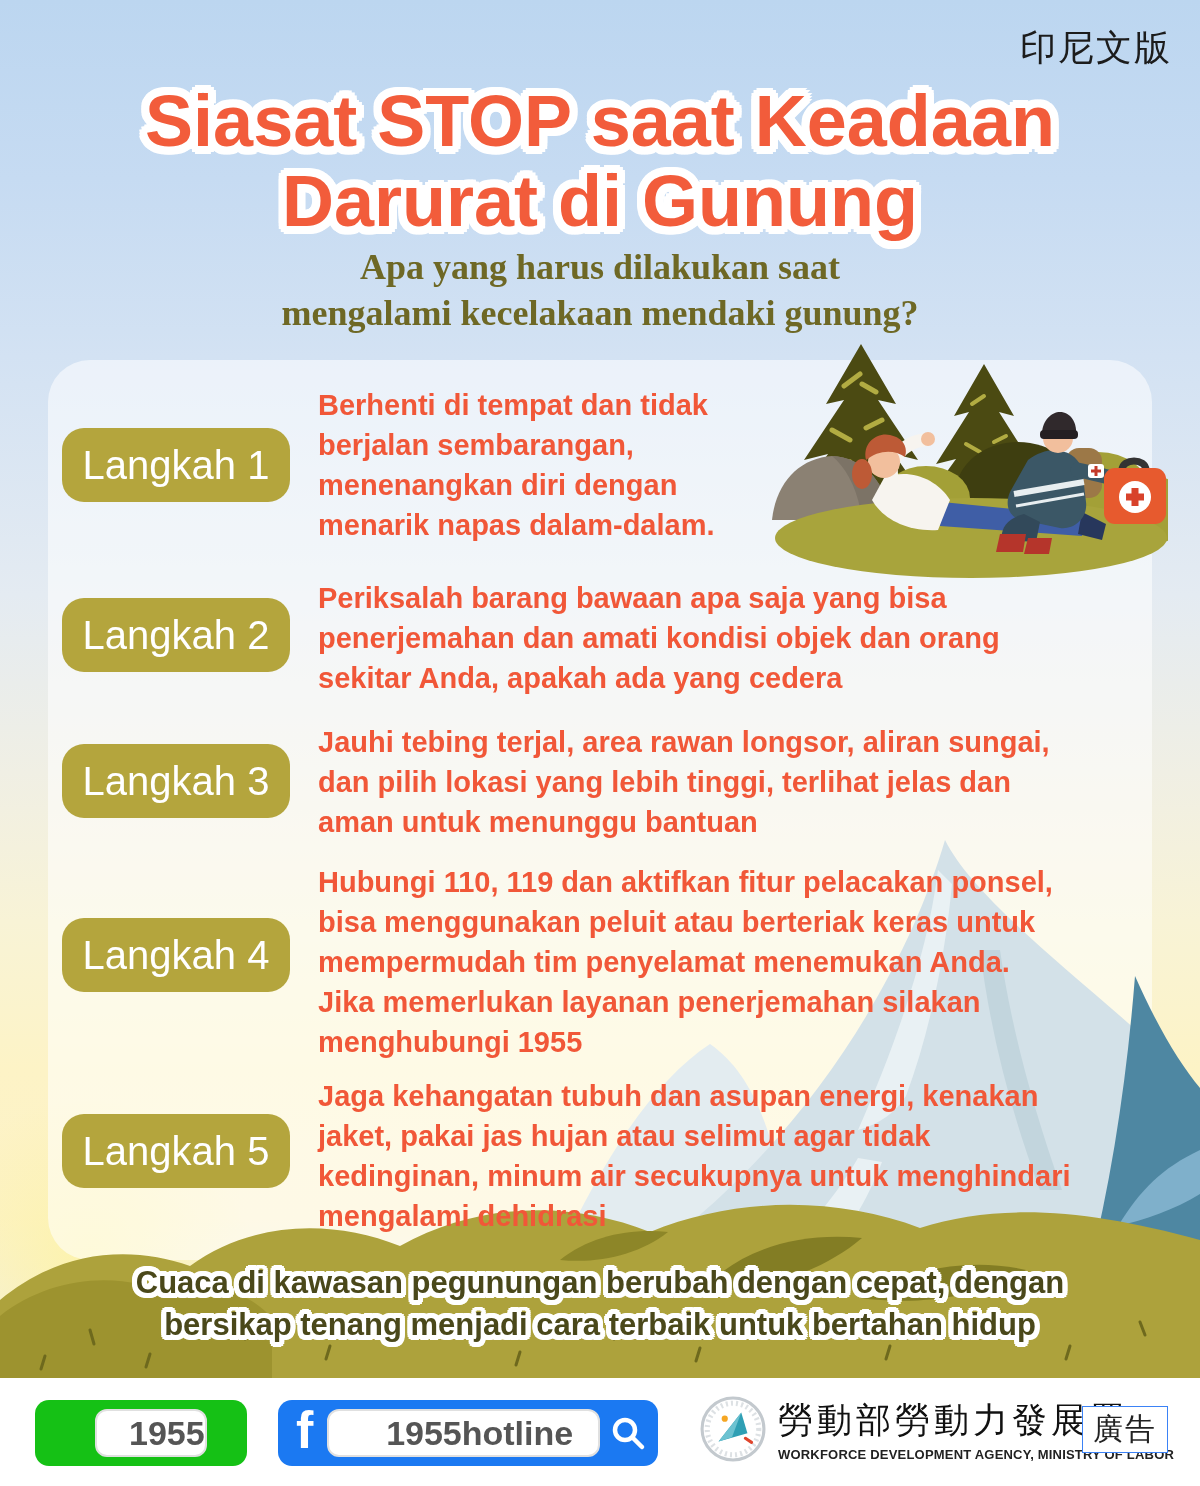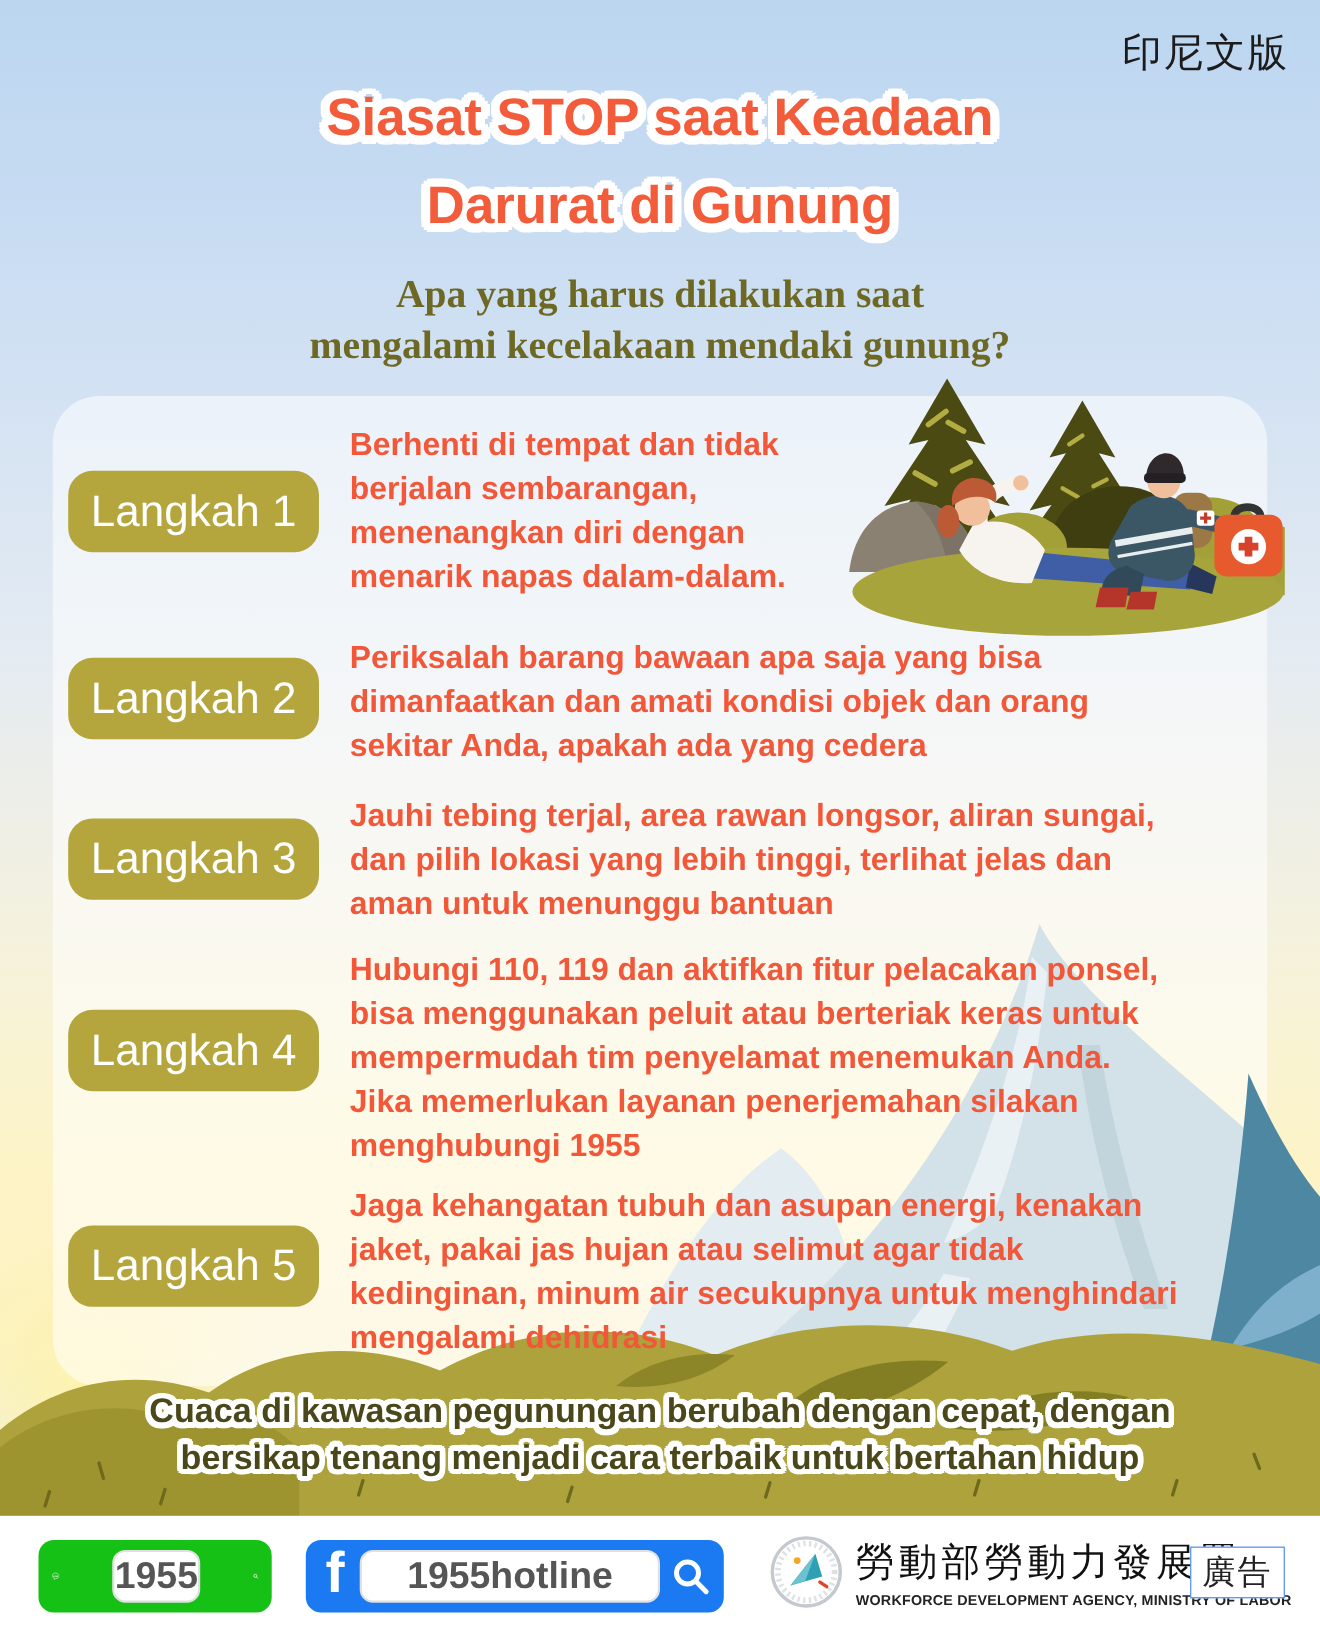--- a/index.html
+++ b/index.html
@@ -9,21 +9,21 @@
     position:relative; width:1200px; height:1486px; overflow:hidden; margin:0 auto;
     background:linear-gradient(180deg,
       #bcd6f0 0%, #c6dbf2 12%, #d3e2f3 24%, #e4ebf2 40%,
       #f0efe4 52%, #f8f3d6 62%, #fdf3c6 72%, #fcf2c8 82%,
       #f4f0da 88%, #ffffff 95%, #ffffff 100%);
   }
   .sun-glow{ position:absolute; left:-80px; top:1090px; width:340px; height:340px;
     background:radial-gradient(circle, rgba(253,243,170,.95) 0%, rgba(253,243,170,0) 68%); }
   .lang-tag{ position:absolute; top:24px; right:28px; font-size:36px; color:#1c1c1c; letter-spacing:2px; }
   .title-line{ position:absolute; width:100%; text-align:center; font-weight:bold;
-    font-size:48px; color:#f25c3b; letter-spacing:0; }
+    font-size:72px; color:#f25c3b; letter-spacing:0; }
   .title-1{ top:80px; } .title-2{ top:160px; }
   .ow7{ text-shadow:
     8px 0 0 #fff,-8px 0 0 #fff,0 8px 0 #fff,0 -8px 0 #fff,
     6px 6px 0 #fff,6px -6px 0 #fff,-6px 6px 0 #fff,-6px -6px 0 #fff,
     8px 3px 0 #fff,8px -3px 0 #fff,-8px 3px 0 #fff,-8px -3px 0 #fff,
     3px 8px 0 #fff,3px -8px 0 #fff,-3px 8px 0 #fff,-3px -8px 0 #fff; }
   .ow4{ text-shadow:
     5px 0 0 #fff,-5px 0 0 #fff,0 5px 0 #fff,0 -5px 0 #fff,
     4px 4px 0 #fff,4px -4px 0 #fff,-4px 4px 0 #fff,-4px -4px 0 #fff,
     5px 2px 0 #fff,5px -2px 0 #fff,-5px 2px 0 #fff,-5px -2px 0 #fff,
@@ -47,21 +47,21 @@
   .text-4{ top:862px; } .text-5{ top:1076px; }
   .closing{ position:absolute; top:1262px; width:100%; z-index:7; text-align:center;
     color:#4a481a; font-weight:bold; font-size:31px; line-height:42px; white-space:pre-line; }
   .footer{ position:absolute; left:0; top:1378px; width:1200px; height:108px; background:#fff; z-index:12; }
   .search-badge{ position:absolute; top:22px; height:66px; border-radius:14px;
     display:flex; align-items:center; padding:0 12px; gap:10px; }
   .line-badge{ left:35px; width:212px; background:#15c115;gap:48px; }
   .fb-badge{ left:278px; width:380px; background:#1b79f2; }
   .search-box{ background:#fff; border:2px solid #e0e0e0; border-radius:12px; height:48px;
     display:flex; align-items:center; justify-content:center;
-    color:#555; font-weight:bold; font-size:34px; flex:1; }
+    color:#555; font-weight:bold; font-size:34px; flex:1;padding-left:32px; }
   .fb-f{ color:#fff; font-weight:bold; font-size:52px; line-height:48px; padding:0 4px 6px 6px; }
   .wda{ position:absolute; left:700px; top:18px; display:flex; align-items:center; gap:12px; }
   .wda-text .zh{ font-size:35px; color:#111; font-weight:500; letter-spacing:4px; }
   .wda-text .en{ font-size:13px; color:#222; font-weight:bold; letter-spacing:.2px; margin-top:3px; }
   .ad-box{ position:absolute; right:32px; top:28px; border:1px solid #3b82f6; background:#fff;
     color:#222; font-size:30px; padding:2px 10px; letter-spacing:2px; }
 </style>
 </head>
 <body>
 
@@ -153,21 +153,21 @@
   </svg>
 
   <div class="step-badge badge-1">Langkah 1</div>
   <div class="step-text text-1">Berhenti di tempat dan tidak
 berjalan sembarangan,
 menenangkan diri dengan
 menarik napas dalam-dalam.</div>
 
   <div class="step-badge badge-2">Langkah 2</div>
   <div class="step-text text-2">Periksalah barang bawaan apa saja yang bisa
-dimanfaatkan dan amati kondisi objek dan orang
+penerjemahan dan amati kondisi objek dan orang
 sekitar Anda, apakah ada yang cedera</div>
 
   <div class="step-badge badge-3">Langkah 3</div>
   <div class="step-text text-3">Jauhi tebing terjal, area rawan longsor, aliran sungai,
 dan pilih lokasi yang lebih tinggi, terlihat jelas dan
 aman untuk menunggu bantuan</div>
 
   <div class="step-badge badge-4">Langkah 4</div>
   <div class="step-text text-4">Hubungi 110, 119 dan aktifkan fitur pelacakan ponsel,
 bisa menggunakan peluit atau berteriak keras untuk

